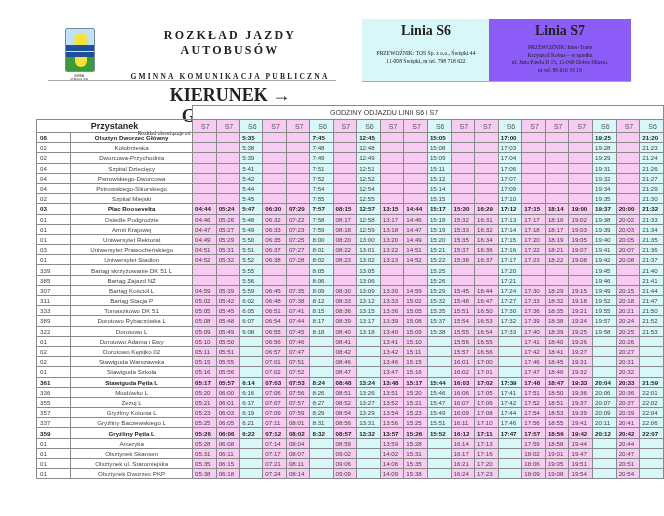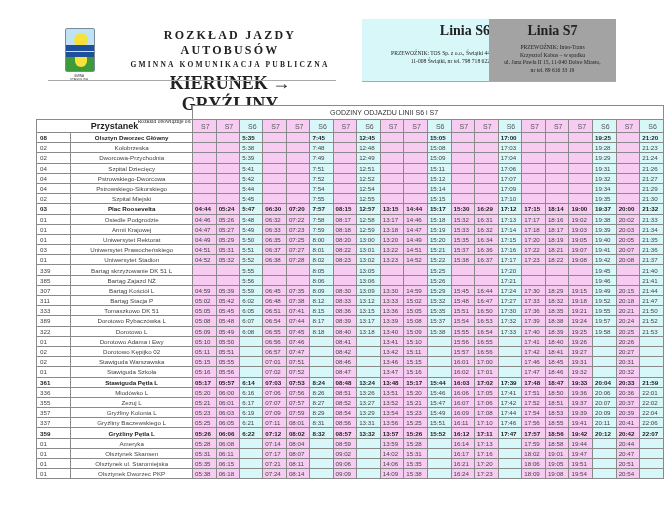--- a/index.html
+++ b/index.html
@@ -8,28 +8,28 @@
   .logo-box { width: 28px; height: 42px; border: 1px solid #7a8a9a; border-radius: 2px; overflow: hidden; position: relative; background: #bfe3f5; }
   .logo-sun { position: absolute; left: 8px; top: 4px; width: 14px; height: 14px; border-radius: 50%; background: #f6e23a; }
   .logo-wave1 { position: absolute; left: 0; top: 16px; width: 28px; height: 6px; background: #1d4f9c; }
   .logo-wave2 { position: absolute; left: 0; top: 23px; width: 28px; height: 5px; background: #1d4f9c; }
   .logo-green { position: absolute; left: 0; top: 28px; width: 28px; height: 14px; background: #3d9a3b; }
   .logo-moon { position: absolute; left: 9px; top: 28px; width: 12px; height: 10px; border-radius: 0 0 8px 8px; background: #f6e23a; }
   .logo-caption { font-size: 3px; text-align: center; margin-top: 2px; font-family: "Liberation Sans", sans-serif; color: #333; }
 
   .head { position: absolute; left: 120px; top: 28px; width: 220px; text-align: center; }
   .head .l1 { font-size: 12px; letter-spacing: 2.2px; font-weight: bold; }
-  .head .l2 { font-size: 7.5px; letter-spacing: 2.2px; font-weight: bold; margin-top: 2px; }
+  .head .l2 { font-size: 7.5px; letter-spacing: 2.2px; font-weight: bold; margin-top: 14px; }
   .head .l3 { font-size: 18px; font-weight: bold; margin-top: 4px; }
   .head .l4 { font-size: 5.6px; margin-top: 3px; white-space: nowrap; }
   .hr { position: absolute; left: 48px; top: 80px; width: 288px; height: 1px; background: #aaa; }
 
   .line-box { position: absolute; top: 19px; height: 62px; border-bottom: 1px solid #aaa; text-align: center; }
-  .line-s6 { left: 362px; width: 128px; background: #d7f7f8; text-align: right; }
-  .line-s7 { left: 489px; width: 127px; background: #a3a3a3; }
+  .line-s6 { left: 362px; width: 128px; background: #d7f7f8; }
+  .line-s7 { left: 489px; width: 142px; background: #8b5cf6; }
   .line-box .title { font-size: 14px; font-weight: bold; margin-top: 4px; }
   .line-box .info { font-size: 5.6px; line-height: 7.5px; margin-top: 5px; }
   .line-s6 .info { margin-top: 11px; }
 
   .tbl-wrap { position: absolute; left: 36px; top: 97px; margin-top: 8px; }
   table { border-collapse: collapse; font-family: "Liberation Sans", sans-serif; table-layout: fixed; }
   td, th { border: 1px solid #8a8a8a; height: 9.2px; padding: 0; font-size: 6.2px; line-height: 9px; white-space: nowrap; overflow: hidden; }
   .c-no { width: 34px; text-align: left; padding-left: 3px; color: #444; }
   .c-name { width: 128px; text-align: center; color: #444; }
   .c-t { width: 21.5px; text-align: left; padding-left: 2px; color: #444; }

